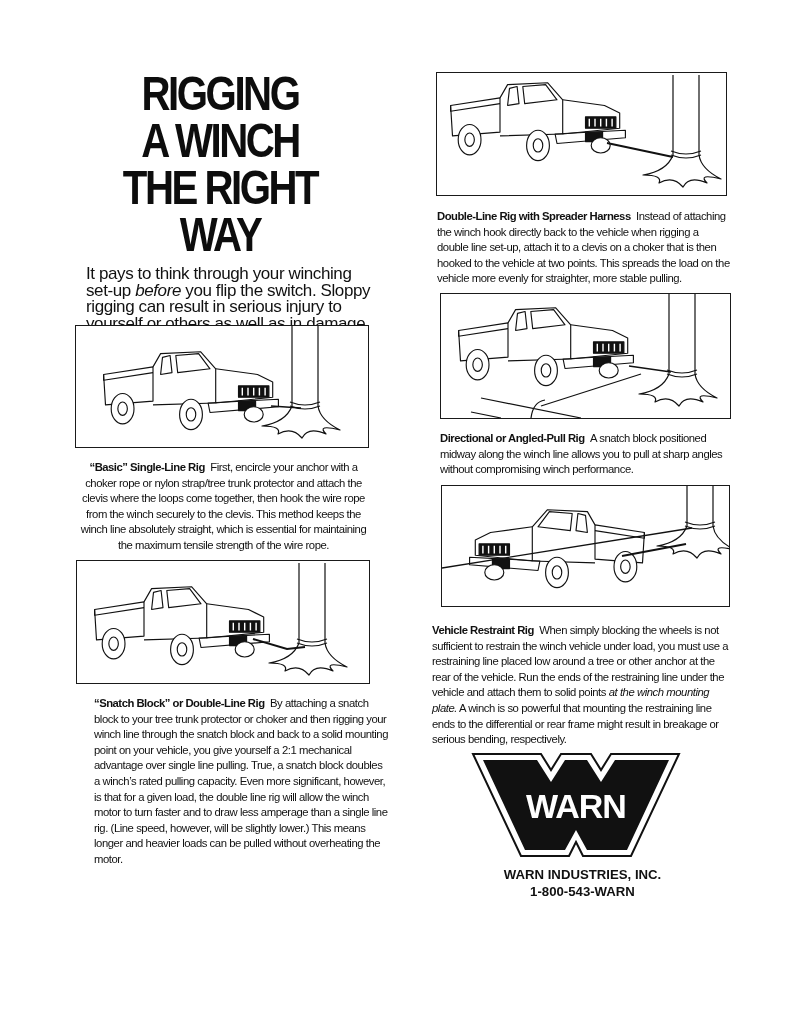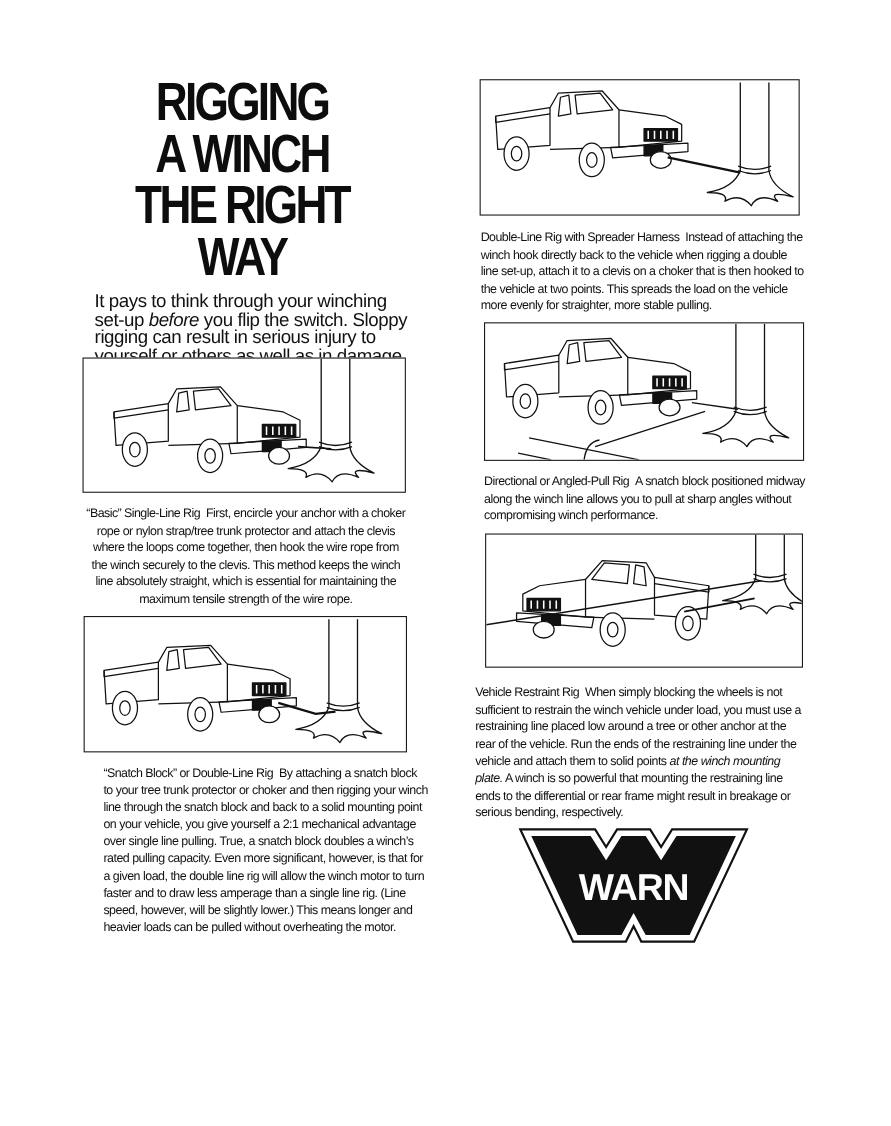--- a/index.html
+++ b/index.html
@@ -5,21 +5,21 @@
   html, body { margin:0; padding:0; }
   body { width:810px; height:1024px; background:#ffffff; position:relative; overflow:hidden;
          font-family:"Liberation Sans", sans-serif; color:#111; }
   .abs { position:absolute; }
   .headline { left:100px; top:70px; width:240px; text-align:center;
     font-family:"Liberation Sans", sans-serif; font-weight:bold; font-size:49px; line-height:47px;
     letter-spacing:-3px; transform:scaleX(0.82); transform-origin:center top; color:#0d0d0d; }
   .headline div { white-space:nowrap; }
   .intro { left:86px; top:266px; width:290px; font-size:17px; line-height:16.5px; letter-spacing:-0.4px; }
   .para { font-size:11.3px; line-height:15.6px; letter-spacing:-0.45px; }
-  .para .ttl { font-weight:normal; letter-spacing:-0.5px; }
+  .para .ttl { font-weight:bold; letter-spacing:-0.5px; }
   .fig { border:1.5px solid #1a1a1a; background:#fff; overflow:hidden; }
   .fig svg { width:100%; height:100%; display:block; }
   .logo { left:471px; top:750px; width:210px; height:110px; }
   .company { left:470px; top:866px; width:225px; text-align:center; font-size:13.2px; line-height:17px; }
   .company .b { font-weight:bold; }
 </style>
 </head>
 <body>
 
 <svg width="0" height="0" style="position:absolute">
@@ -152,13 +152,15 @@
 
 <div class="abs logo">
   <svg viewBox="0 0 210 110" width="210" height="110">
     <path d="M2 4 L70 4 L80 20 L90 4 L120 4 L130 20 L140 4 L208 4 L160 106 L112 106 L105 92 L98 106 L50 106 Z" fill="#fff" stroke="#111" stroke-width="2"></path>
     <path d="M12 10 L66 10 L80 32 L94 10 L116 10 L130 32 L144 10 L198 10 L156 100 L116 100 L105 80 L94 100 L54 100 Z" fill="#111"></path>
     <text x="105" y="68" text-anchor="middle" font-family="Liberation Sans, sans-serif" font-weight="bold" font-size="34" fill="#fff" letter-spacing="-1">WARN</text>
   </svg>
 </div>
 
 <div class="abs company">
+  <div class="b">WARN INDUSTRIES,  INC.</div>
+  <div class="b">1-800-543-WARN</div>
 </div>
 
 </body></html>

